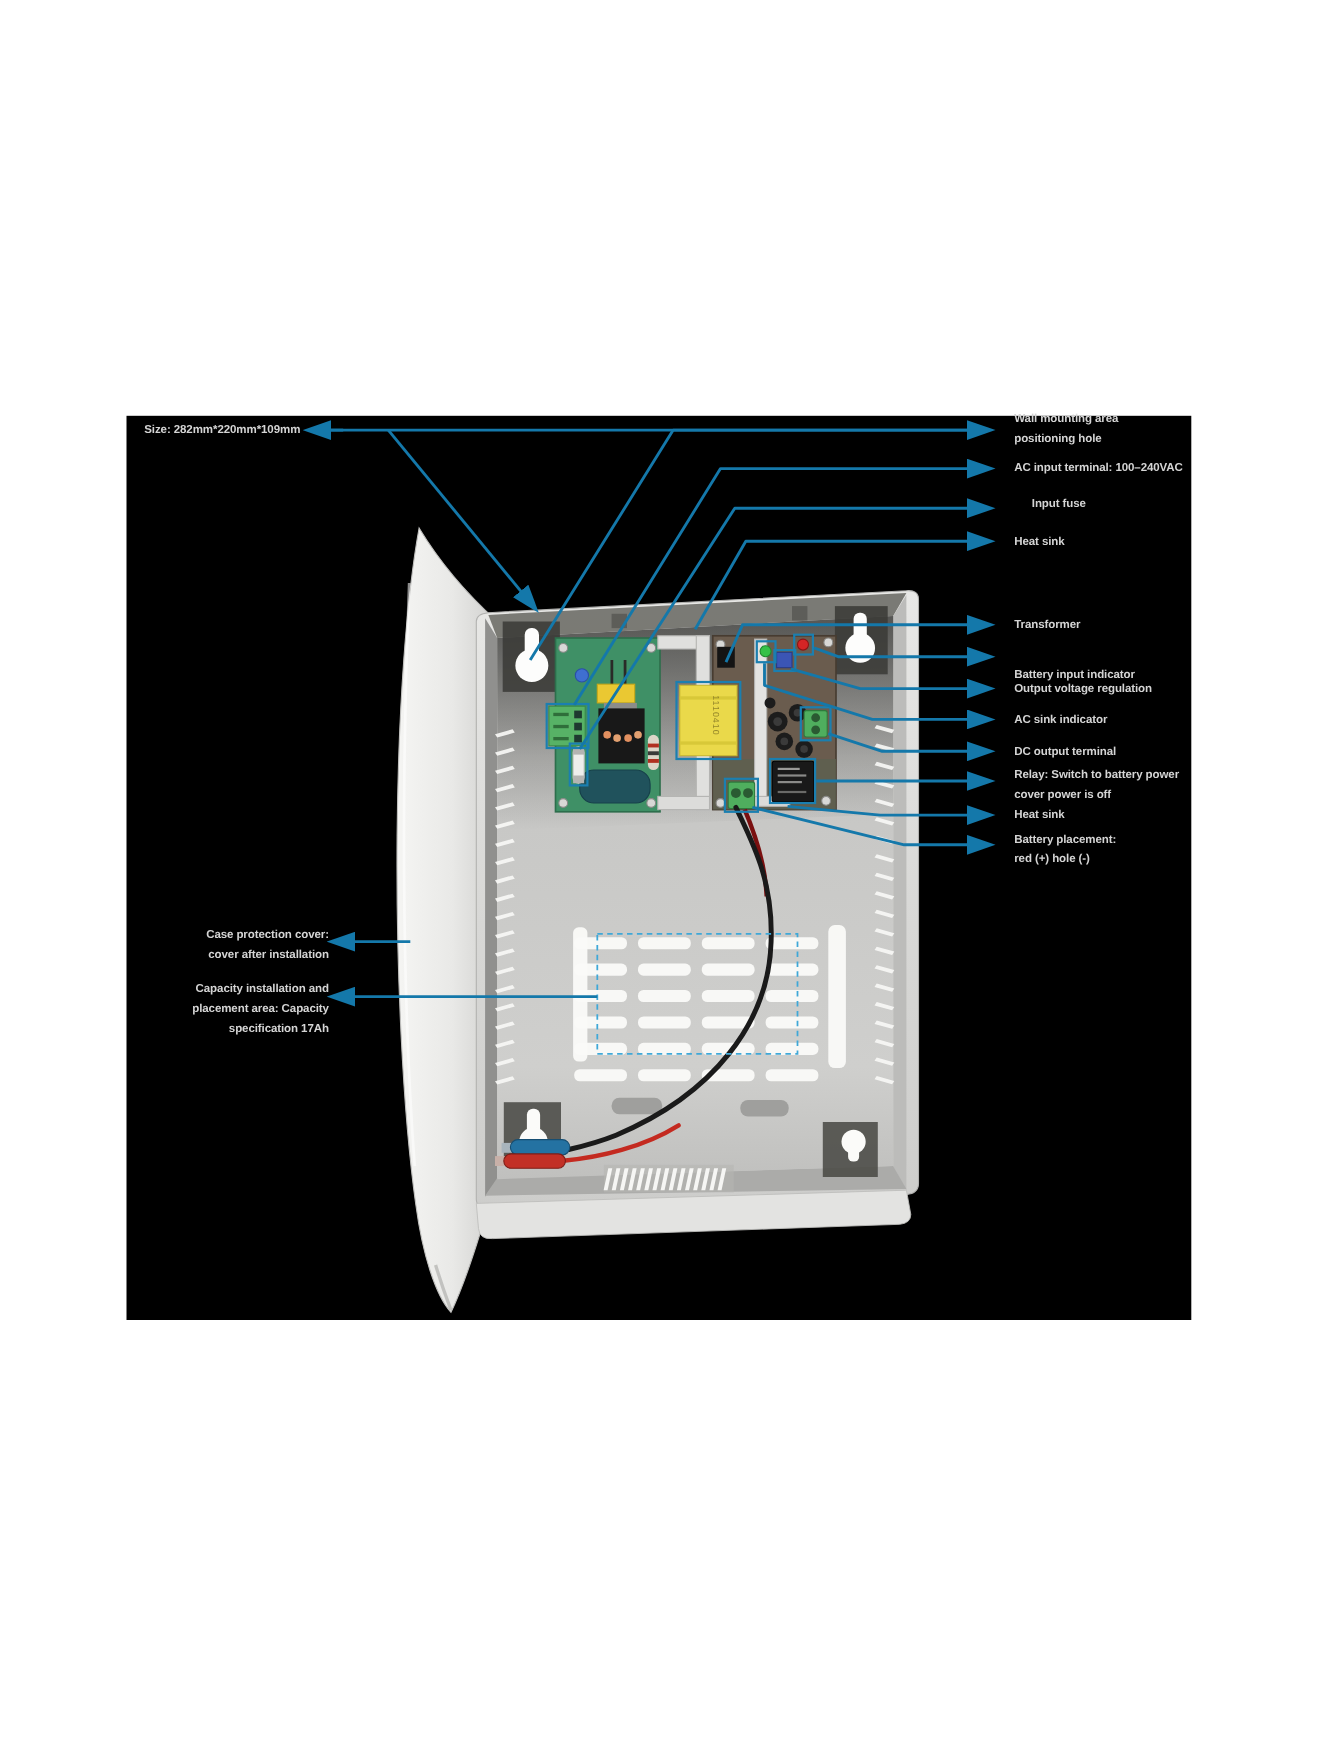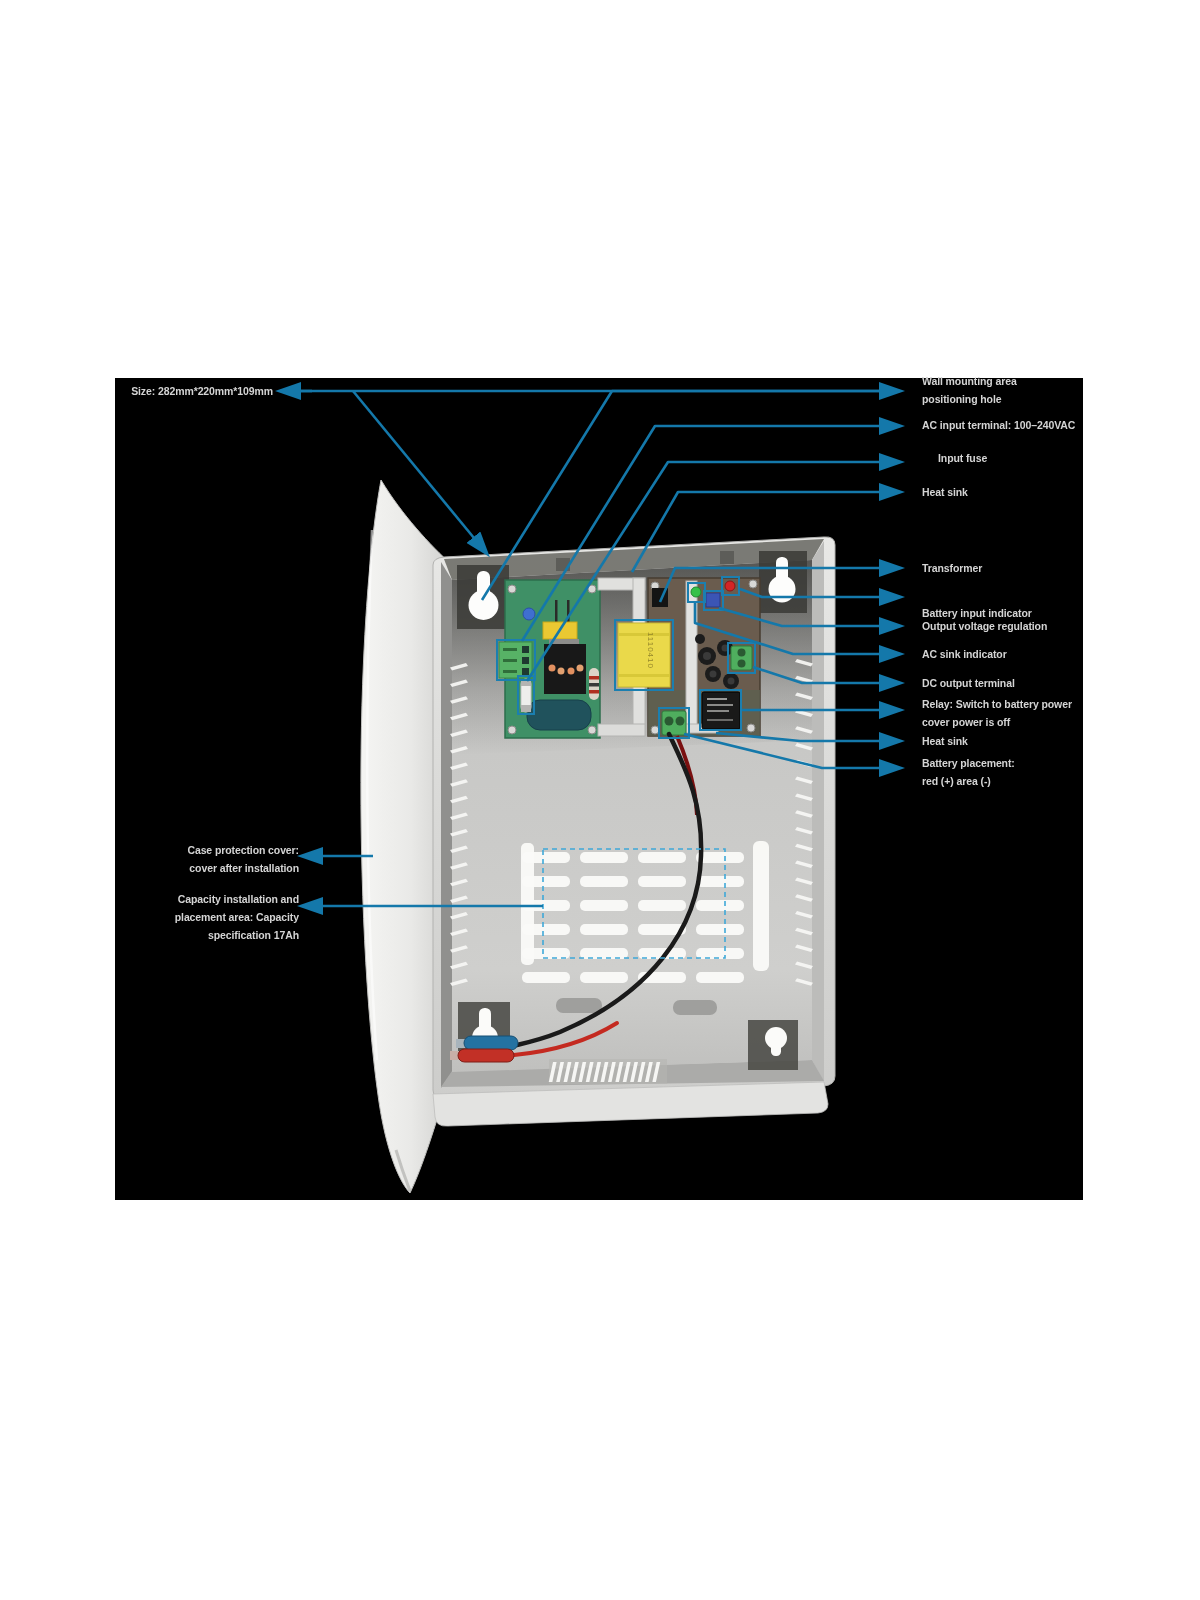--- a/index.html
+++ b/index.html
@@ -353,21 +353,21 @@
 <div class="lbl right-side" style="top:617px;">Output voltage regulation</div>
 <div class="lbl right-side" style="top:645px;">AC sink indicator</div>
 <div class="lbl right-side" style="top:674px;">DC output terminal</div>
 <div class="lbl right-side" style="top:695px;">
   <span>Relay: Switch to battery power</span>
   <span>cover power is off</span>
 </div>
 <div class="lbl right-side" style="top:732px;">Heat sink</div>
 <div class="lbl right-side" style="top:754px;">
   <span>Battery placement:</span>
-  <span>red (+) area (-)</span>
+  <span>red (+) hole (-)</span>
 </div>
 
 <div class="lbl left-side" style="right:901px;top:841px;margin-left:34px;">
   <span>Case protection cover:</span>
   <span>cover after installation</span>
 </div>
 <div class="lbl left-side" style="right:901px;top:890px;">
   <span>Capacity installation and</span>
   <span>placement area: Capacity</span>
   <span>specification 17Ah</span>

